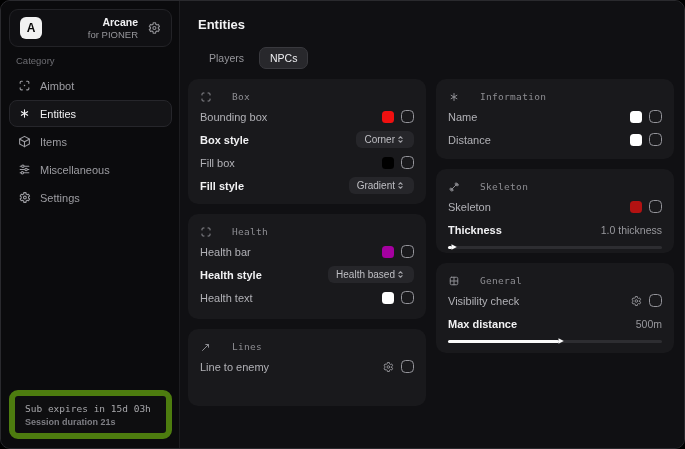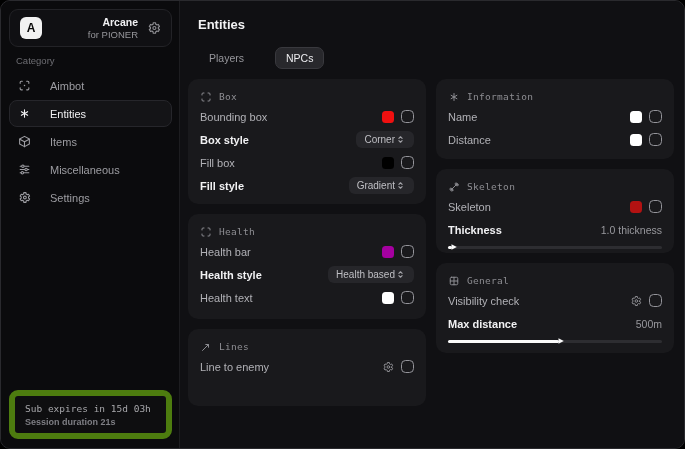--- a/index.html
+++ b/index.html
@@ -10,40 +10,40 @@
   
   .sidebar { position:absolute; left:0; top:0; width:179px; height:100%; background:#0b0b0d; border-right:1px solid #1d1d20; }
   .logo-card { position:absolute; left:8px; top:8px; width:163px; height:38px; background:#101013; border:1px solid #232327; border-radius:9px; display:flex; align-items:center; padding:0 10px; gap:9px; }
   .logo-box { width:22px; height:22px; background:#f2f2f2; border-radius:6px; display:flex; align-items:center; justify-content:center; font-weight:700; font-size:12px; color:#0a0a0a; }
   .logo-text { flex:1; line-height:1.25;text-align:right; }
   .app-name { font-size:10.5px; font-weight:700; color:#f1f1f3; }
   .app-sub { font-size:9.5px; color:#96969b; }
   .logo-gear { color:#8e8e93; display:flex; }
   .category { position:absolute; left:15px; top:54px; font-size:9.5px; color:#6d6d72; }
   .nav { position:absolute; left:8px; top:71px; width:163px; display:flex; flex-direction:column; gap:1px; }
-  .nav-item { display:flex; align-items:center; gap:19px; height:27px; padding:0 8px; border-radius:8px; color:#9d9da2; font-size:11px; border:1px solid transparent; }
+  .nav-item { display:flex; align-items:center; gap:9px; height:27px; padding:0 8px; border-radius:8px; color:#9d9da2; font-size:11px; border:1px solid transparent; }
   .nav-item.active { color:#f2f2f4; background:#141417; border-color:#26262b; }
   .nav-item .ico { display:flex; color:inherit; }
   .side-footer { position:absolute; left:8px; bottom:9px; width:163px; background:#0e0e10; border:6px solid #4d7c0f; border-radius:9px; padding:7px 10px 6px; }
   .sub-line { font-family:"DejaVu Sans Mono", monospace; font-size:9.5px; color:#a7a7ab; white-space:nowrap; }
   .sess-line { margin-top:3px; font-size:9px; font-weight:700; color:#7e7e84; }
 
   
   .main { position:absolute; left:180px; top:0; right:0; bottom:0; background:#101013; }
   .page-title { position:absolute; left:17px; top:16px; font-size:13px; font-weight:700; color:#f2f2f4; }
-  .tabs { position:absolute; left:17px; top:46px; display:flex; gap:20px; }
+  .tabs { position:absolute; left:17px; top:46px; display:flex; gap:4px; }
   .tab { font-size:10.5px; color:#97979c; padding:4px 10px; border-radius:7px; border:1px solid transparent; }
   .tab.active { color:#ededf0; background:#28282c; border-color:#39393e; }
 
   .col { position:absolute; top:78px; width:238px; display:flex; flex-direction:column; gap:10px; }
   .col-left { left:7px; }
   .col-right { left:255px; }
 
   .card { background:#19191c; border-radius:10px; padding:9px 12px 7px; }
-  .card-header { display:flex; align-items:center; gap:7px; height:17px; color:#8d8d92; font-family:"DejaVu Sans Mono", monospace; font-size:9.5px; letter-spacing:.3px; }
+  .card-header { display:flex; align-items:center; gap:20px; height:17px; color:#8d8d92; font-family:"DejaVu Sans Mono", monospace; font-size:9.5px; letter-spacing:.3px; }
   .card-header .ico { display:flex; color:#8d8d92; }
   .row { display:flex; align-items:center; justify-content:space-between; height:23px; }
   .row-label { font-size:11px; color:#b1b1b6; }
   .row-label.bright { color:#f1f1f3; font-weight:700; }
   .controls { display:flex; align-items:center; gap:7px; }
   .swatch { width:12px; height:12px; border-radius:3.5px; }
   .checkbox { width:13px; height:13px; border:1.5px solid #94949a; border-radius:4.5px; background:transparent; }
   .dropdown { display:flex; align-items:center; background:#26262a; border-radius:6px; padding:3px 8px; font-size:10px; color:#bfbfc4; }
   .dropdown .ico { display:flex; color:#a3a3a8; }
   .mini-gear { display:flex; color:#8d8d92; }

